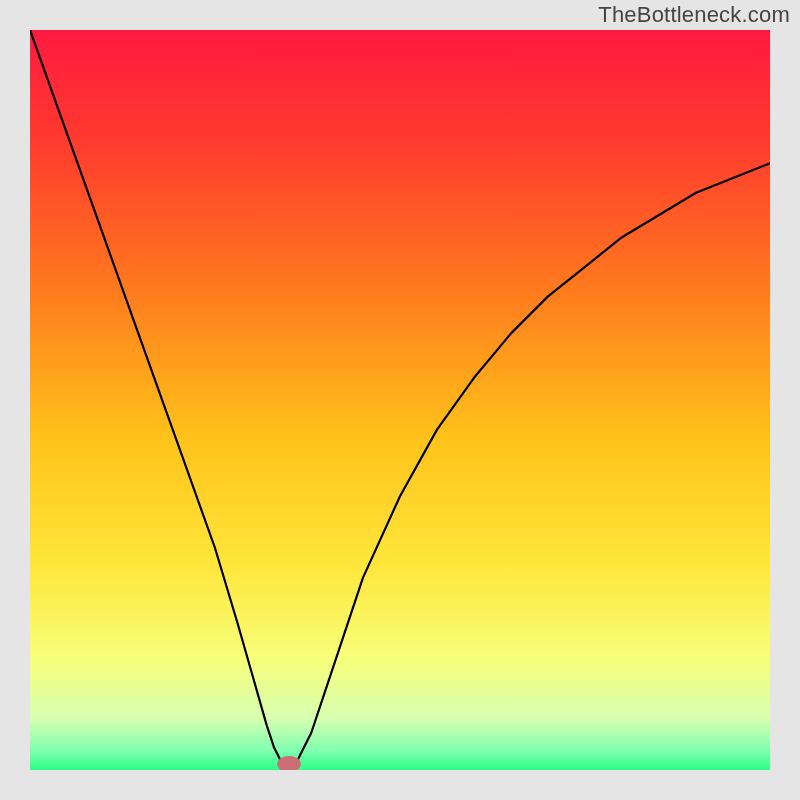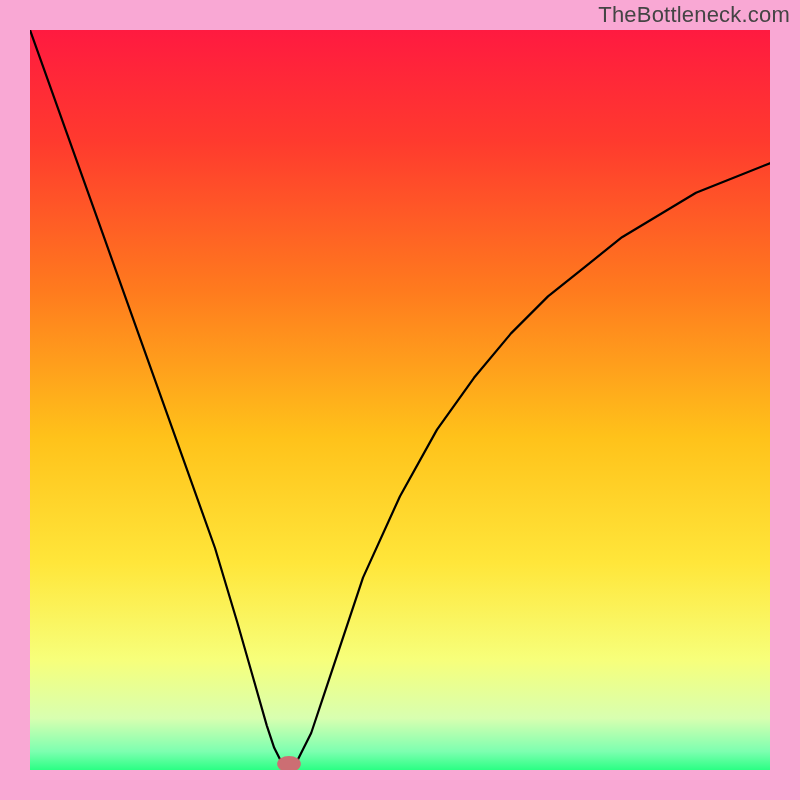--- a/index.html
+++ b/index.html
@@ -8,21 +8,21 @@
     width: 800px;
     height: 800px;
     background: #000;
     font-family: Arial, Helvetica, sans-serif;
     overflow: hidden;
   }
   .outer {
     position: relative;
     width: 800px;
     height: 800px;
-    background: #f9a8d4;
+    background: #e5e5e5;
   }
   .watermark {
     position: absolute;
     top: 2px;
     right: 10px;
     color: #444;
     font-size: 22px;
     font-weight: 500;
     letter-spacing: 0.2px;
     user-select: none;

